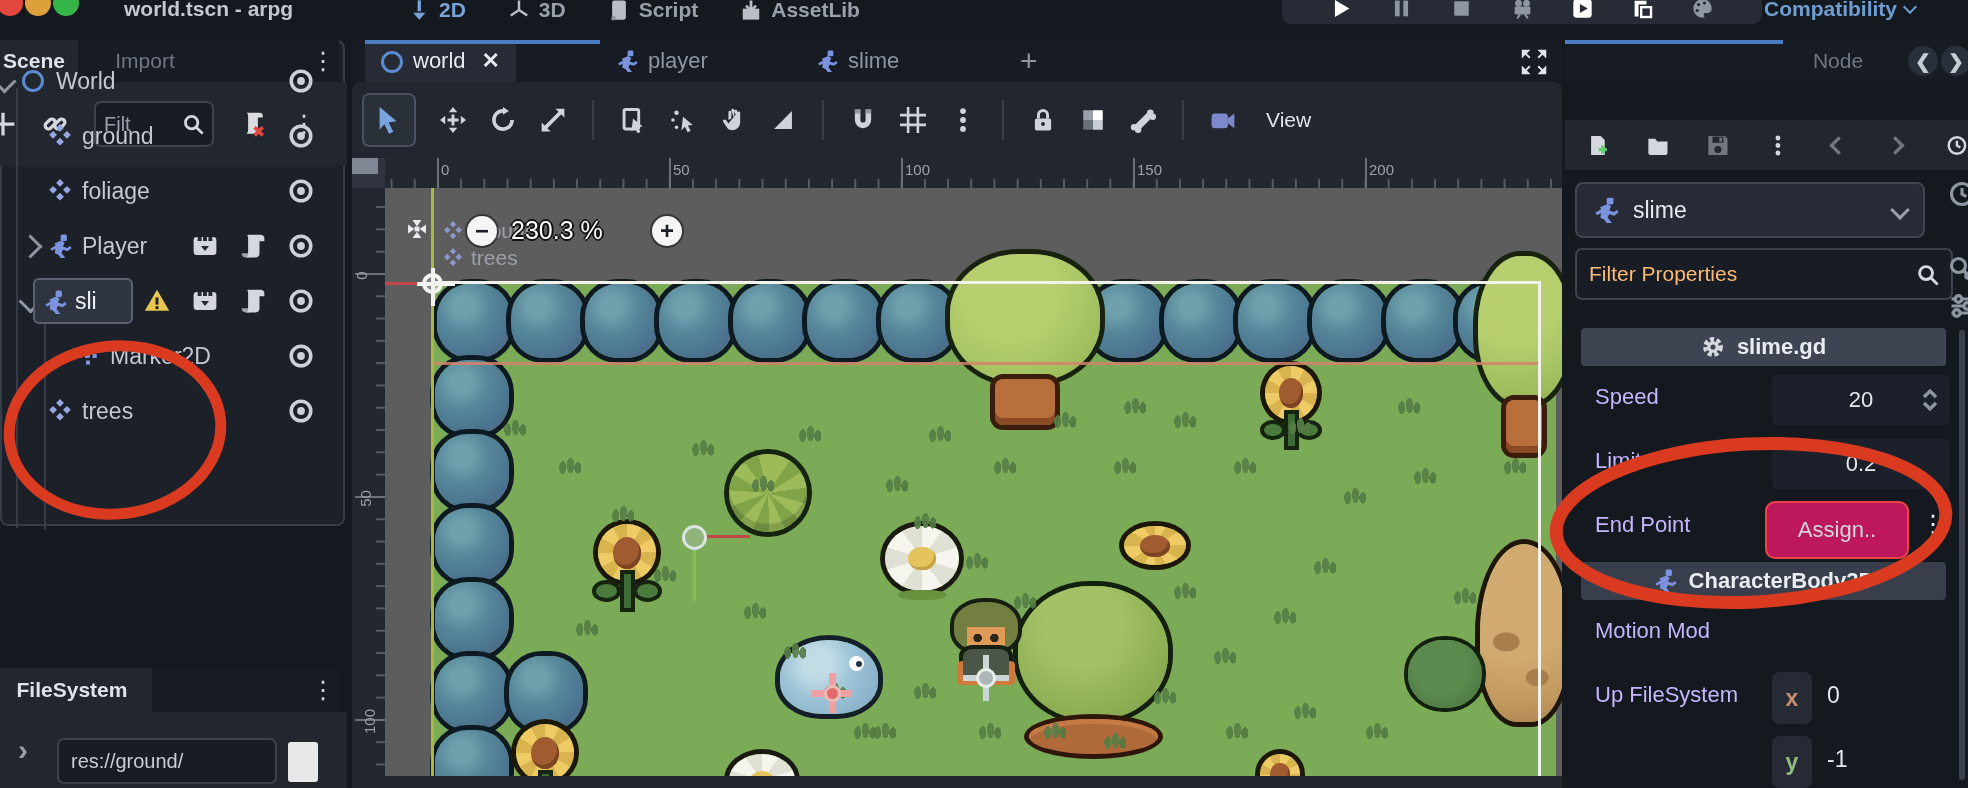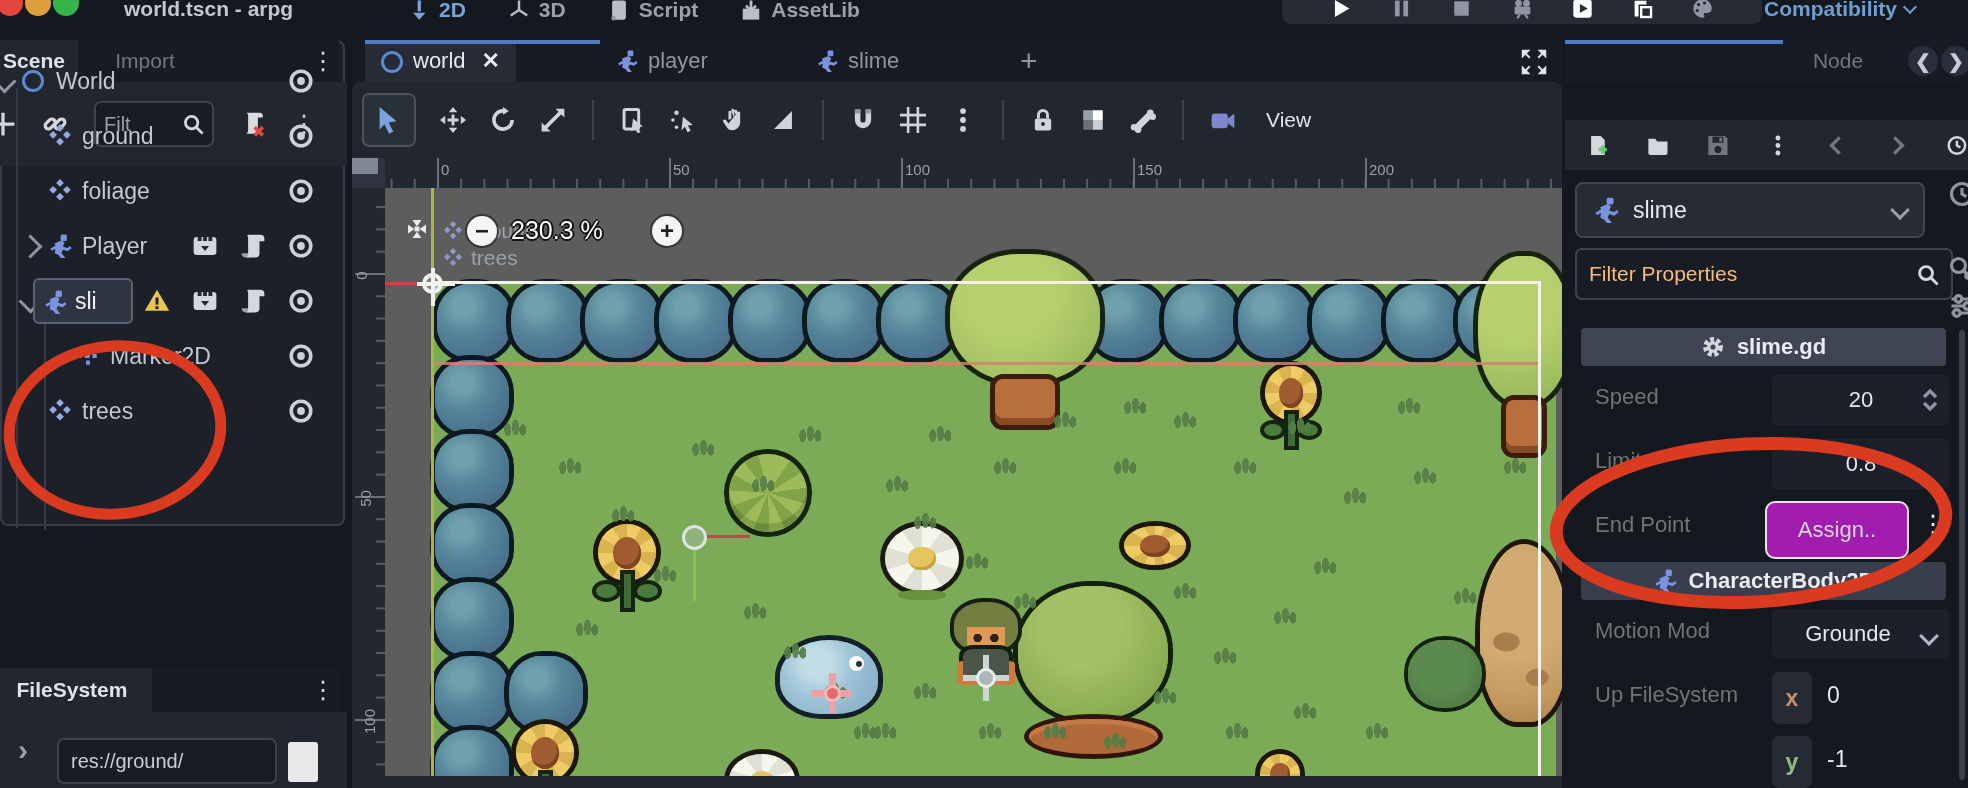--- a/index.html
+++ b/index.html
@@ -136,25 +136,25 @@
   #node-box{position:absolute;left:10px;top:142px;width:350px;height:56px;background:#262b35;border:2px solid #3f4652;border-radius:8px;display:flex;align-items:center;gap:14px;padding:0 16px;box-sizing:border-box}
   #node-box .ico{width:26px;height:26px;color:#7b93de}
   #node-box .nm{font-size:23px;color:#e6e9ee;flex:1}
   #prop-filter{position:absolute;left:10px;top:208px;width:350px;height:48px;padding:0 12px;font-size:21px;justify-content:space-between}
   #prop-filter .ico{width:23px;height:23px}
   #insp-body{position:absolute;left:0;top:286px;width:403px}
   .insp-header{height:38px;margin:2px 22px 2px 16px;background:#3e4452;border-radius:4px;display:flex;align-items:center;justify-content:center;gap:12px;font-size:22px;font-weight:bold;color:#e9ecf1}
   .insp-header .ico{width:24px;height:24px}
   .insp-header.body2d{background:#383e4b}.insp-header.body2d .ico{color:#7b93de}
   .prop-row{position:relative;height:64px}
-  .prop-label{position:absolute;left:30px;top:16px;font-size:22px;color:#737373;white-space:nowrap}
+  .prop-label{position:absolute;left:30px;top:16px;font-size:22px;color:#c4b5fd;white-space:nowrap}
   .valbox{position:absolute;left:207px;top:7px;width:178px;height:50px;background:#1b202b;border-radius:6px;display:flex;align-items:center;justify-content:center;font-size:22px;color:#e4e7ec}
   .valbox .stepper{position:absolute;right:8px;top:13px;width:24px;height:24px;color:#8f96a1}
   .valbox .chev{position:absolute;right:14px;top:20px;border-color:#b2b9c5}
-  .assignbtn{position:absolute;left:200px;top:5px;width:140px;height:54px;border:2px solid #e5e5e5;border-radius:10px;background:#a21caf;display:flex;align-items:center;justify-content:center;font-size:22px;color:#d3d7de}
+  .assignbtn{position:absolute;left:200px;top:5px;width:140px;height:54px;border:2px solid #ef4444;border-radius:10px;background:#be185d;display:flex;align-items:center;justify-content:center;font-size:22px;color:#d3d7de}
   .propdots{position:absolute;left:356px;top:16px;font-size:24px;color:#f0f2f5}
   .axisbadge{position:absolute;left:207px;top:6px;width:40px;height:52px;background:#252a34;border-radius:7px;display:flex;align-items:center;justify-content:center;font-size:23px;font-weight:bold}
   .axisbadge.x{color:#c98c6d}.axisbadge.y{color:#93bd80}
   .axisval{position:absolute;left:262px;top:16px;font-size:23px;color:#e4e7ec}
   #insp-scroll{position:absolute;left:394px;top:290px;width:6px;height:450px;background:#3a404c;border-radius:3px}
   .edgeico{position:absolute;width:28px;height:28px;color:#8f96a1}
   
   #annot{left:0;top:0;width:1968px;height:788px;pointer-events:none;z-index:60}
 </style>
 </head>
@@ -861,43 +861,39 @@
           <span class="ico stepper">
             <svg viewBox="0 0 16 16" fill="none" stroke="currentColor" stroke-width="2.2">
               <path d="M4 6l4-4 4 4M4 10l4 4 4-4"></path>
             </svg>
           </span>
         </div>
       </div>
       <div class="prop-row">
         <span class="prop-label">Limit</span>
         <div class="valbox">
-          <span>0.8</span>
+          <span>0.2</span>
         </div>
       </div>
       <div class="prop-row">
         <span class="prop-label">End Point</span>
         <div class="assignbtn">Assign..</div>
         <span class="propdots dots3">⋮</span>
       </div>
       <div class="insp-header body2d">
         <span class="ico">
           <svg viewBox="0 0 16 16" fill="currentColor">
             <rect x="8.4" y="0.4" width="4.2" height="4.2" rx="1"></rect>
             <path d="M4.2 6.4l4.8-2.1 2.1 1.5-1.2 2.5 2.9 1 2-1.3.9 1.5-2.7 2-3-1-1 2.1 2.6 3.4-2 1.4-2.8-3.6-2.3-1 .4-2.9-2.5 1.3-.8-1.6 3.5-2z"></path>
           </svg>
         </span>
         <span>CharacterBody2D</span>
       </div>
       <div class="prop-row">
         <span class="prop-label">Motion Mod</span>
-        <div class="valbox">
-          <span style="margin-right: 26px;">Grounde</span>
-          <span class="chev"></span>
-        </div>
       </div>
       <div class="prop-row">
         <span class="prop-label">Up FileSystem</span>
         <div class="axisbadge x">x</div>
         <span class="axisval">0</span>
       </div>
       <div class="prop-row">
         <span class="prop-label"></span>
         <div class="axisbadge y">y</div>
         <span class="axisval">-1</span>

